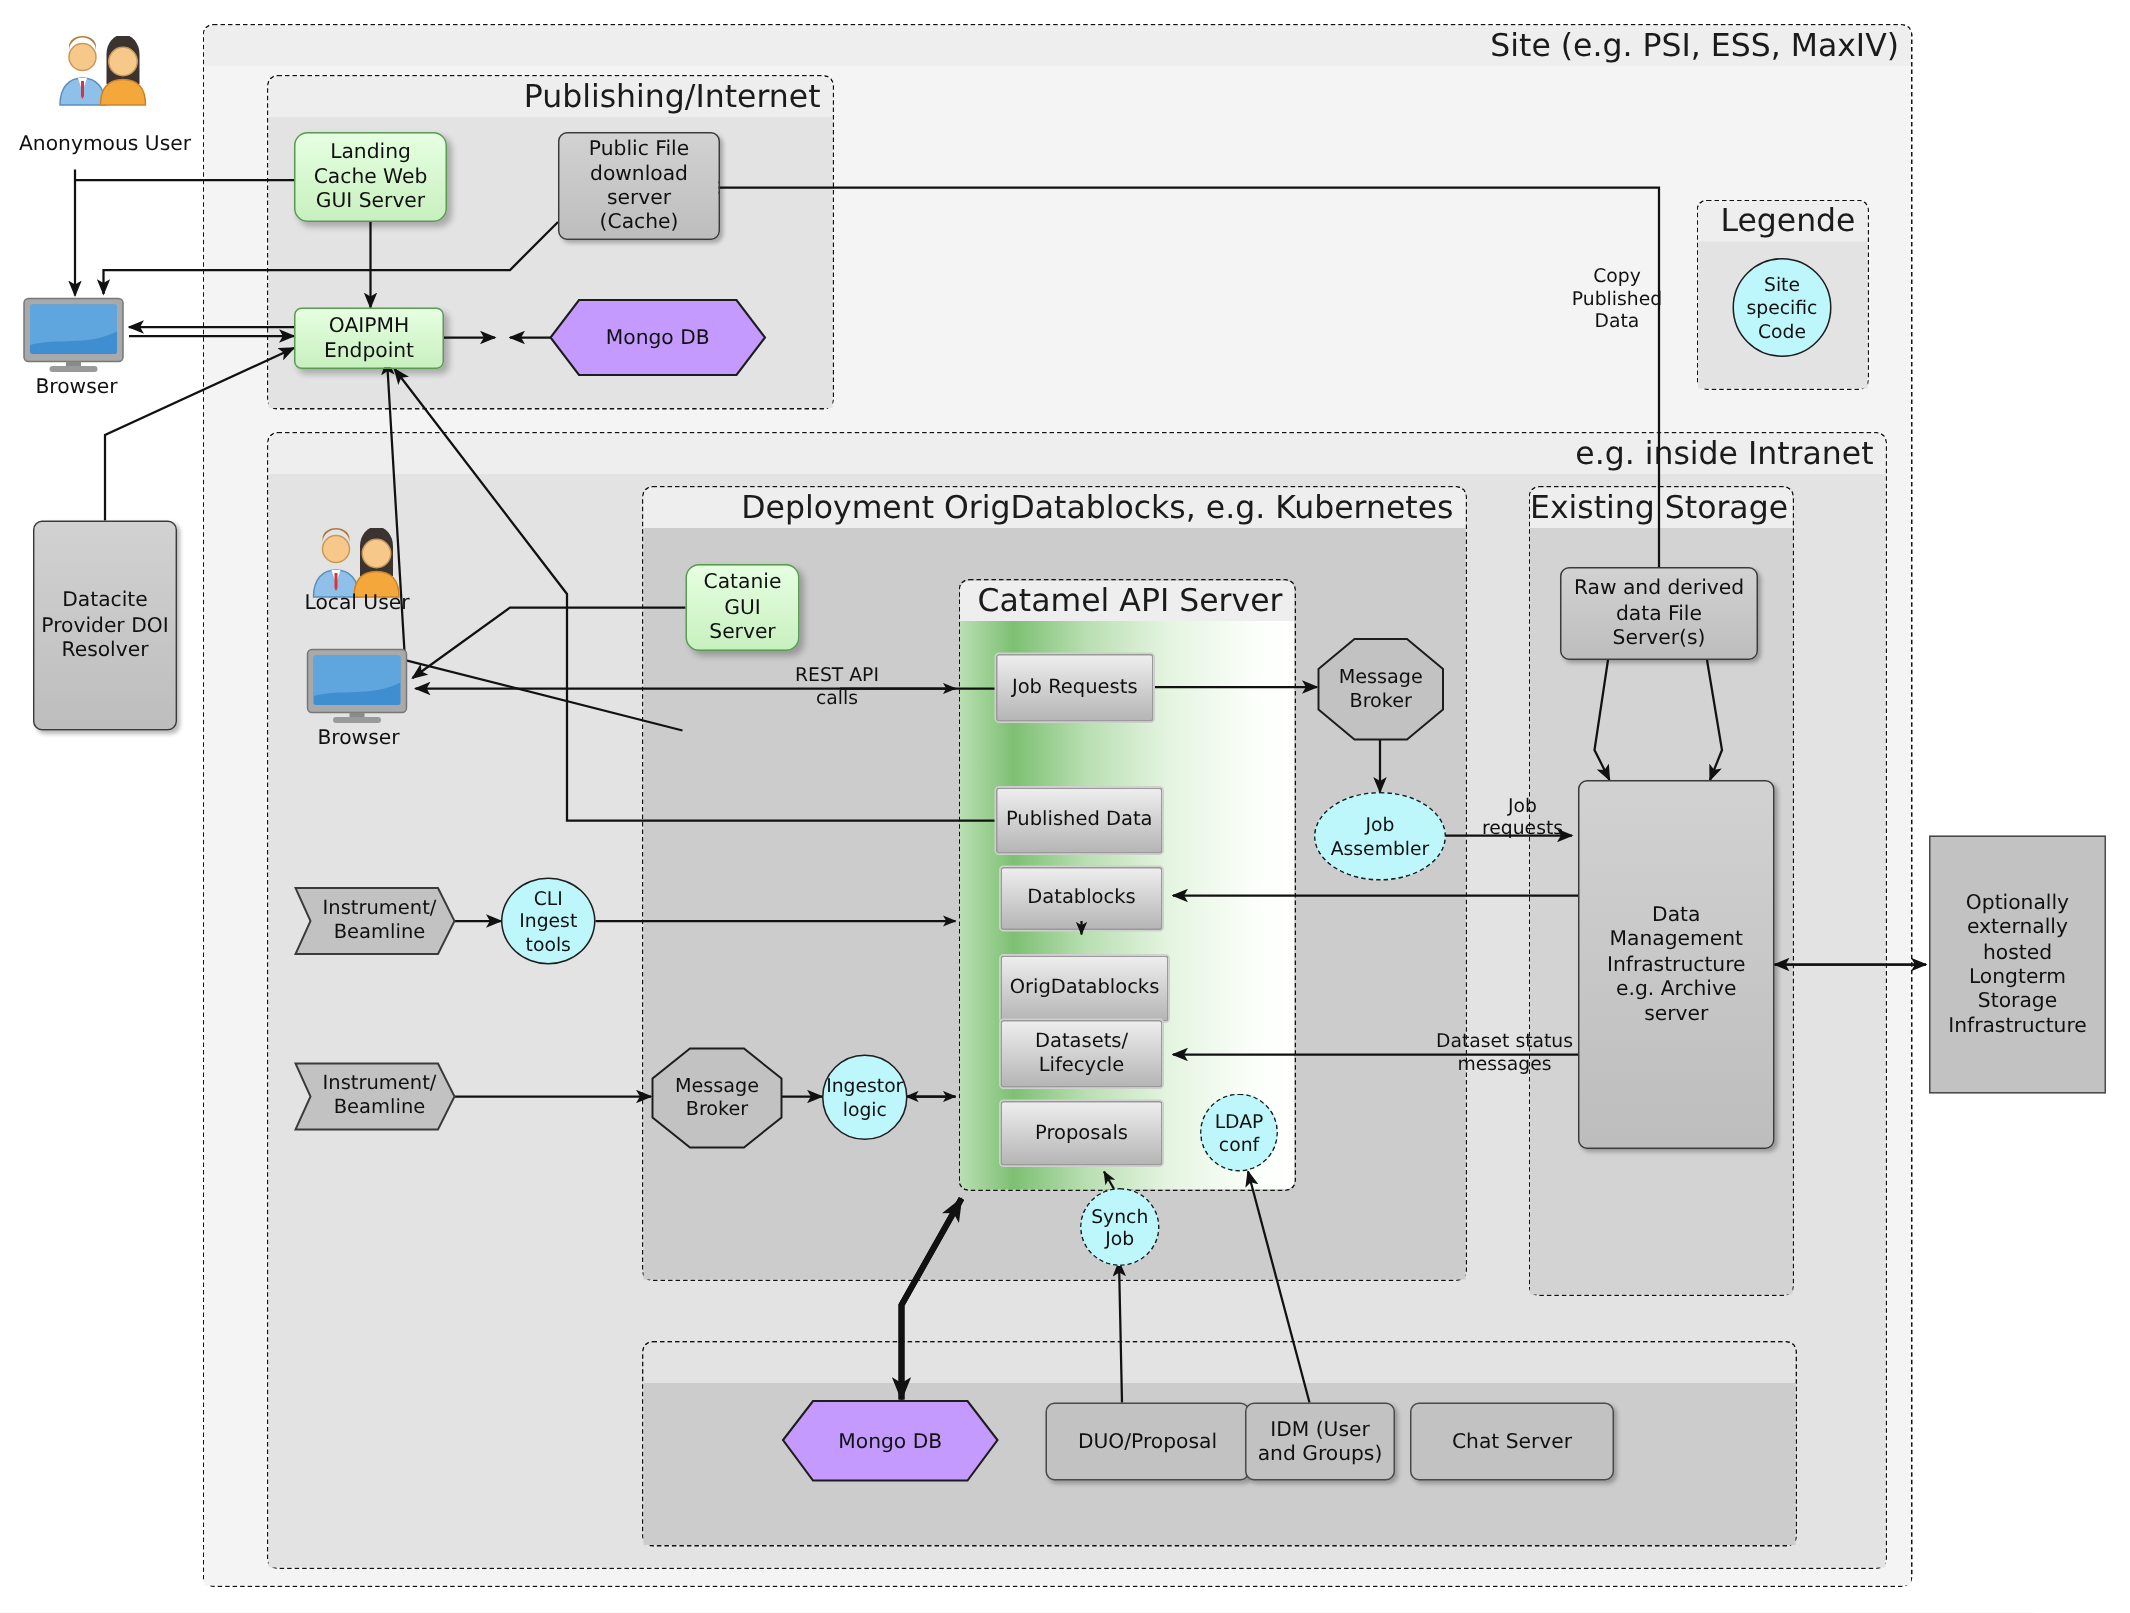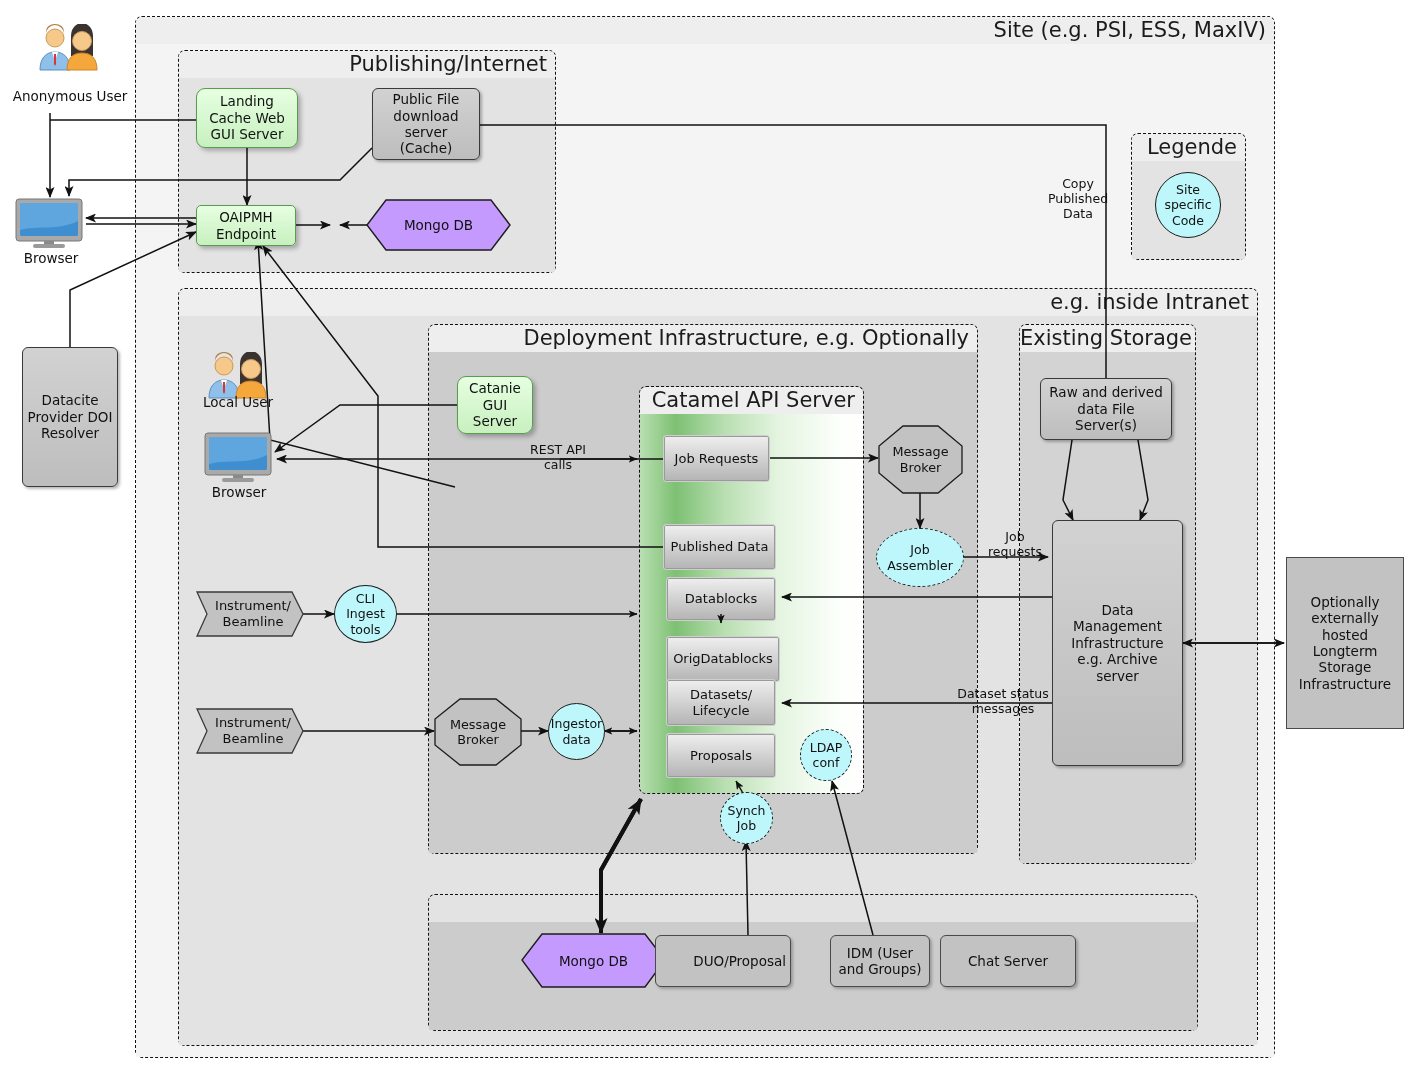--- a/index.html
+++ b/index.html
@@ -88,21 +88,21 @@
   <div class="node cyan-ell" style="left:1155px;top:172px;width:66px;height:66px;">
     <span>Site specific Code</span>
   </div>
 
   <div class="frame bg-l2" style="left:178px;top:288px;width:1080px;height:758px;">
     <div class="fr-title">e.g. inside Intranet</div>
     <div class="fr-body"></div>
   </div>
 
   <div class="frame bg-l3" style="left:428px;top:324px;width:550px;height:530px;">
-    <div class="fr-title">Deployment Infrastructure, e.g. Optionally</div>
+    <div class="fr-title">Deployment OrigDatablocks, e.g. Kubernetes</div>
     <div class="fr-body"></div>
   </div>
 
   <div class="frame" style="left:639px;top:386px;width:225px;height:408px;overflow:hidden;">
     <div class="catamel-grad"></div>
     <div class="fr-title" style="z-index:3;">Catamel API Server</div>
   </div>
 
   <div class="node api-item" style="left:663px;top:435px;width:107px;height:47px;">
     <span>Job Requests</span>
@@ -333,21 +333,21 @@
   </div>
 
   <div class="octa" style="left:434px;top:698px;width:88px;height:68px;">
     <svg viewBox="0 0 88 68" preserveAspectRatio="none">
       <polygon points="26,1 62,1 87,21 87,47 62,67 26,67 1,47 1,21" fill="#c2c2c2" stroke="#1d1d1d" stroke-width="1.3"></polygon>
     </svg>
     <span>Message Broker</span>
   </div>
 
   <div class="node cyan-ell" style="left:548px;top:703px;width:57px;height:57px;">
-    <span>Ingestor data</span>
+    <span>Ingestor logic</span>
   </div>
 
   <div class="octa" style="left:878px;top:425px;width:85px;height:69px;">
     <svg viewBox="0 0 85 69" preserveAspectRatio="none">
       <polygon points="25,1 60,1 84,21 84,48 60,68 25,68 1,48 1,21" fill="#c2c2c2" stroke="#1d1d1d" stroke-width="1.3"></polygon>
     </svg>
     <span>Message Broker</span>
   </div>
 
   <div class="node cyan-ell dashed" style="left:876px;top:528px;width:88px;height:59px;justify-content:center;">
@@ -370,21 +370,21 @@
     <span>Data Management Infrastructure e.g. Archive server</span>
   </div>
 
   <div class="hexa" style="left:521px;top:933px;width:145px;height:55px;">
     <svg viewBox="0 0 145 55" preserveAspectRatio="none">
       <polygon points="21,1 124,1 144,27 124,54 21,54 1,27" fill="#c49aff" stroke="#1d1d1d" stroke-width="1.4"></polygon>
     </svg>
     <span>Mongo DB</span>
   </div>
 
-  <div class="node grey-flat" style="left:655px;top:935px;width:136px;height:52px;justify-content:flex-end;">
+  <div class="node grey-flat" style="left:697px;top:935px;width:136px;height:52px;">
     <span>DUO/Proposal</span>
   </div>
 
   <div class="node grey-flat" style="left:830px;top:935px;width:100px;height:52px;">
     <span>IDM (User and Groups)</span>
   </div>
 
   <div class="node grey-flat" style="left:940px;top:935px;width:136px;height:52px;">
     <span>Chat Server</span>
   </div>

